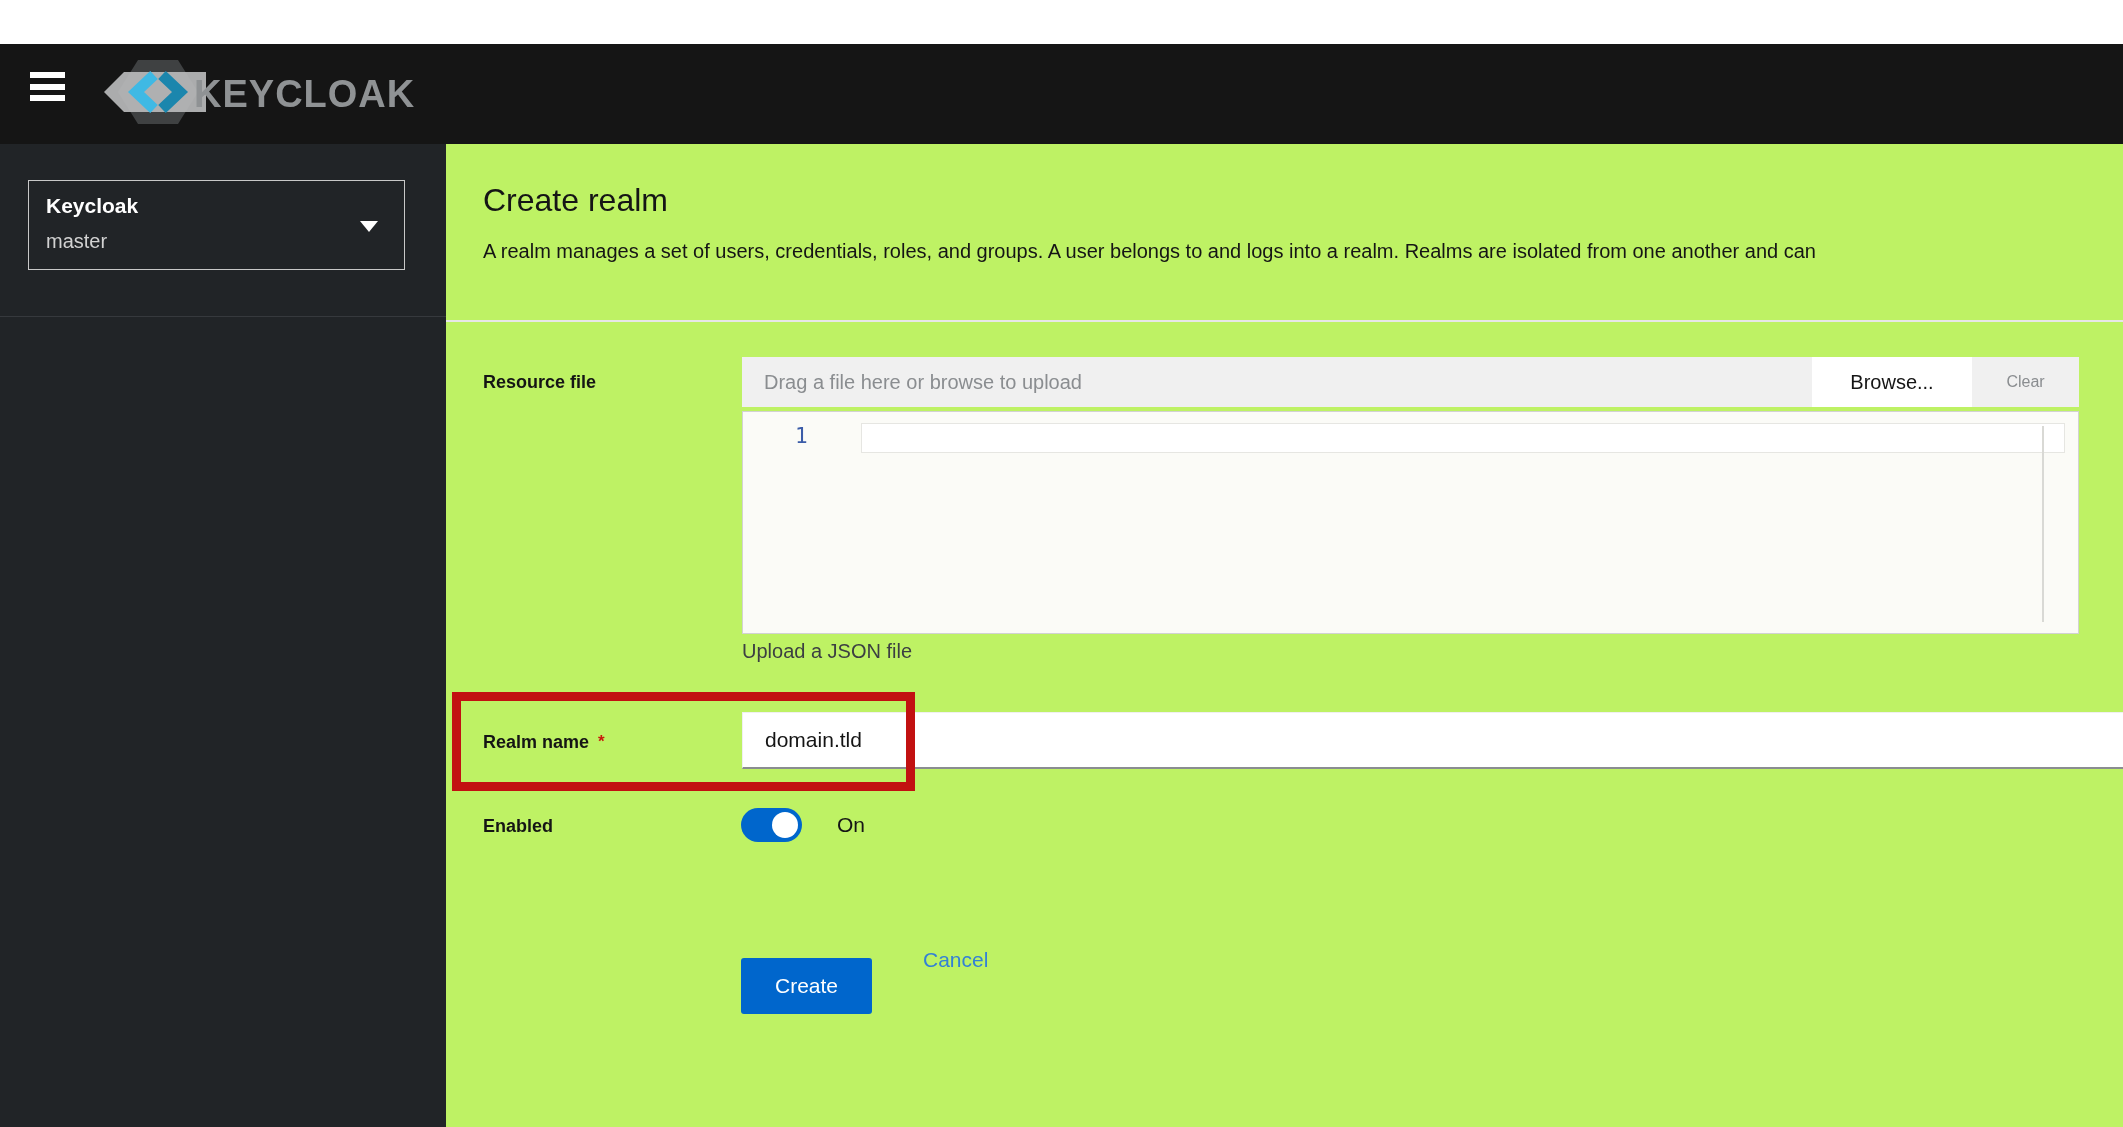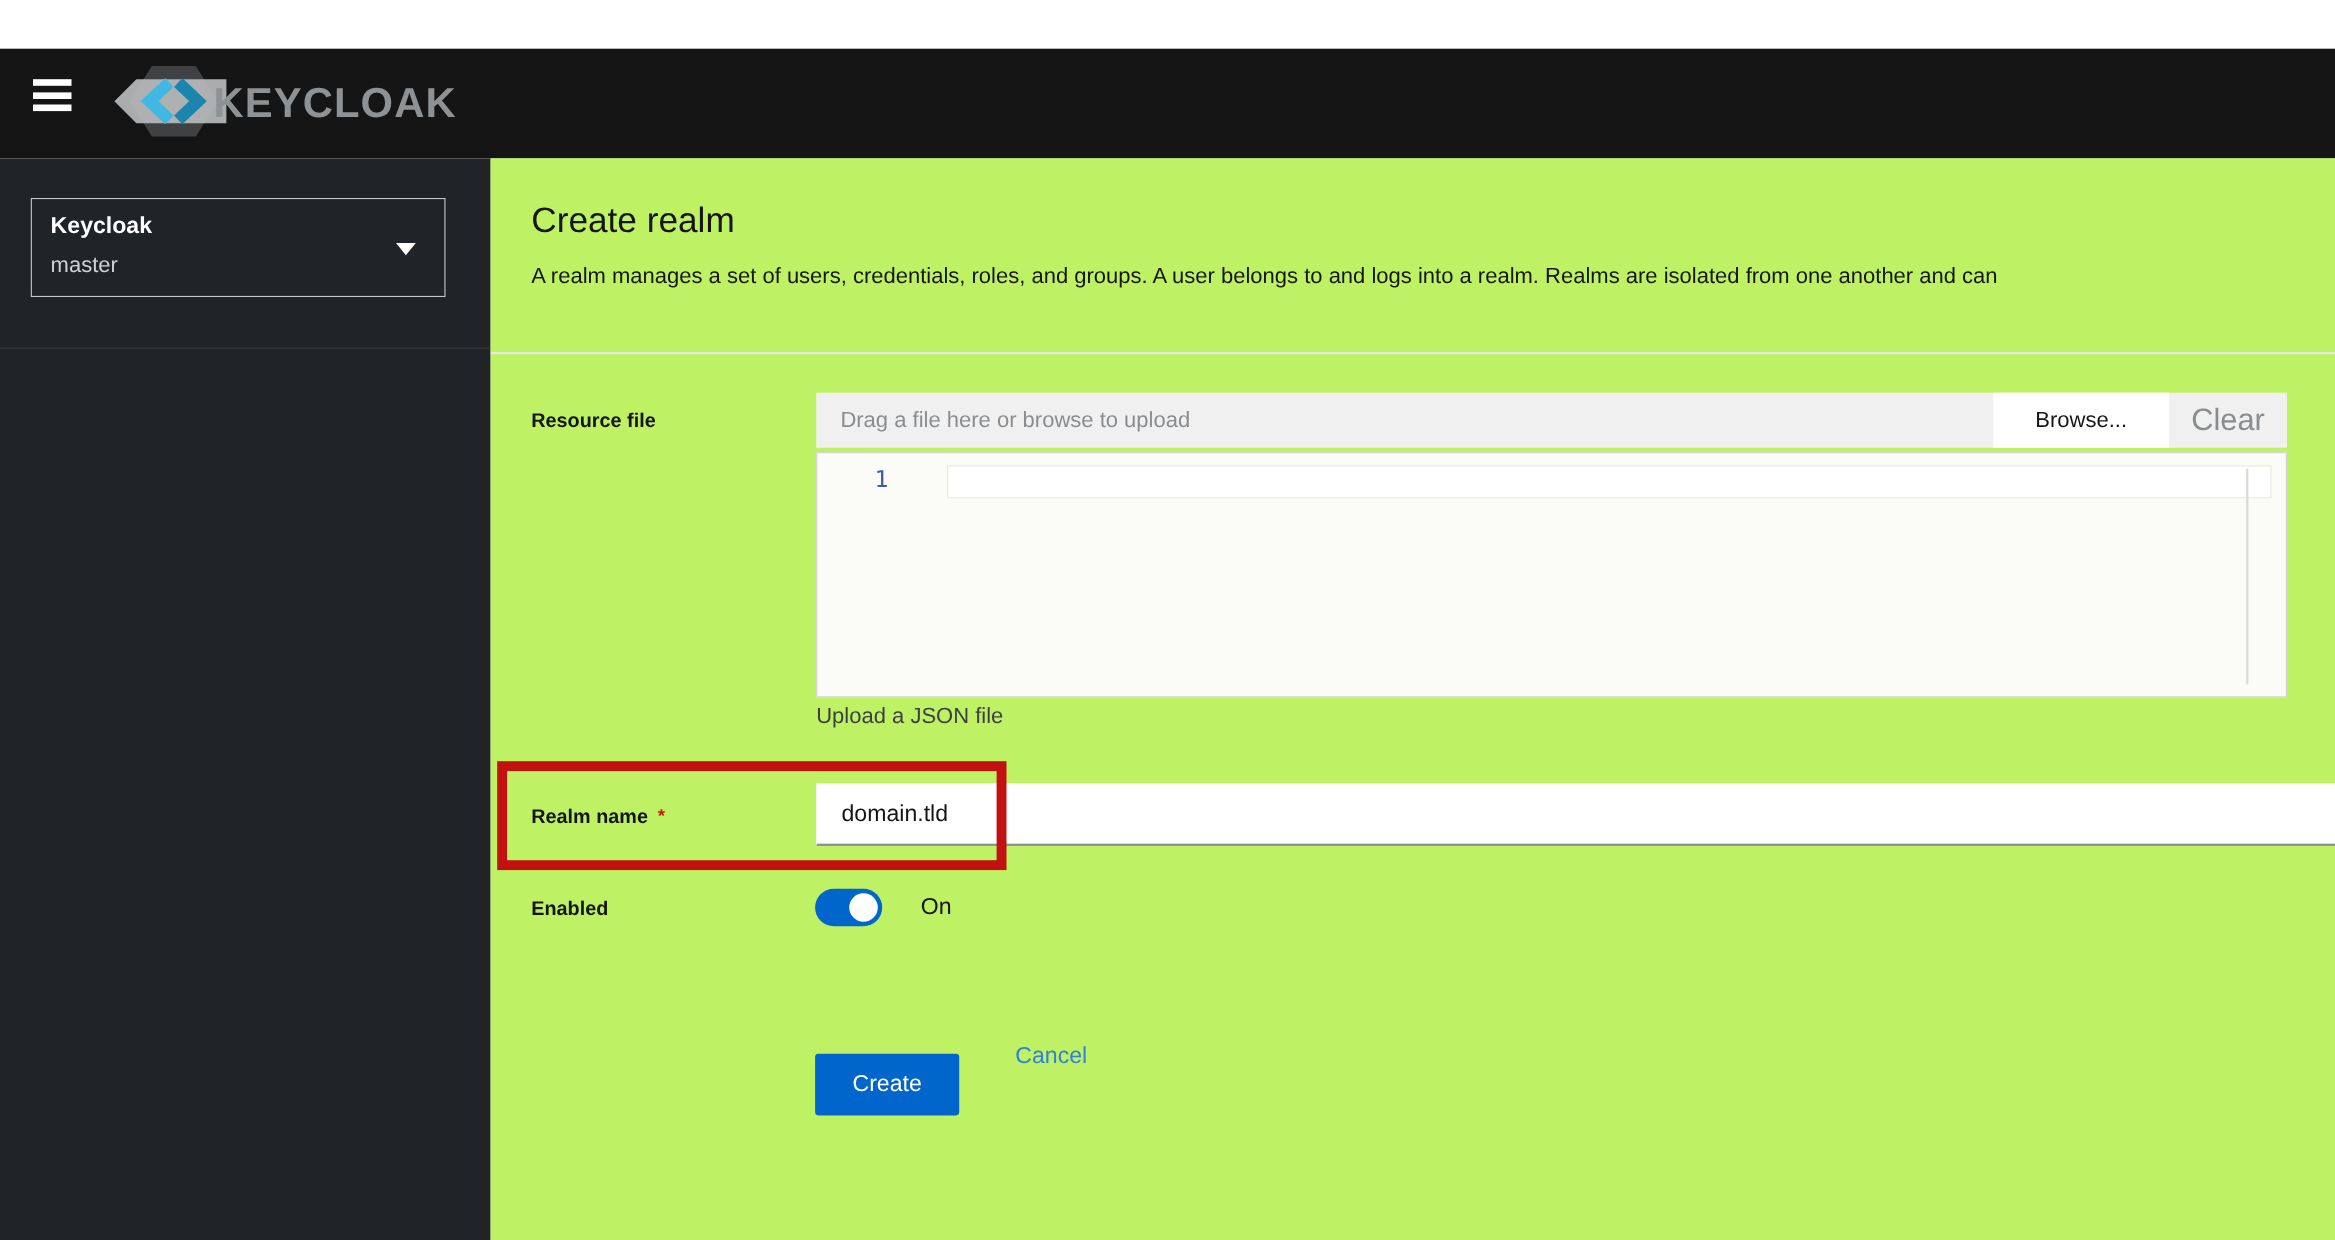--- a/index.html
+++ b/index.html
@@ -42,21 +42,21 @@
   .lbl-enabled{position:absolute;left:37px;top:672px;}
   .required{color:#c9190b;font-size:17px;vertical-align:top;margin-left:9px;font-weight:bold;}
 
   .file-upload{position:absolute;left:296px;top:213px;width:1337px;height:50px;background:#f0f0f0;
                display:flex;align-items:stretch;}
   .file-input{flex:1;min-width:0;background:transparent;border:none;outline:none;
               padding:0 0 0 22px;font-size:20px;color:#151515;font-family:inherit;}
   .file-input::placeholder{color:#8a8d90;opacity:1;}
   .browse-btn{width:160px;background:#fff;border:none;font-size:20px;color:#151515;
               font-family:inherit;cursor:pointer;}
-  .clear-btn{width:107px;background:transparent;border:none;font-size:28px;color:#8a8d90;
+  .clear-btn{width:107px;background:transparent;border:none;font-size:16px;color:#8a8d90;
              font-family:inherit;}
 
   .code-editor{position:absolute;left:296px;top:267px;width:1337px;height:223px;
                background:#fbfbf7;border:1px solid #d2d2d2;cursor:text;}
   .line-num{position:absolute;left:52px;top:12px;font-family:"DejaVu Sans Mono",monospace;
             font-size:21px;color:var(--line-num);}
   .cursor-line{position:absolute;left:118px;top:11px;right:13px;height:30px;background:#fff;
                border:1px solid #e6e6e2;}
   .editor-scrollbar{position:absolute;right:34px;top:14px;width:2px;height:196px;background:#d9d9d5;}
 

